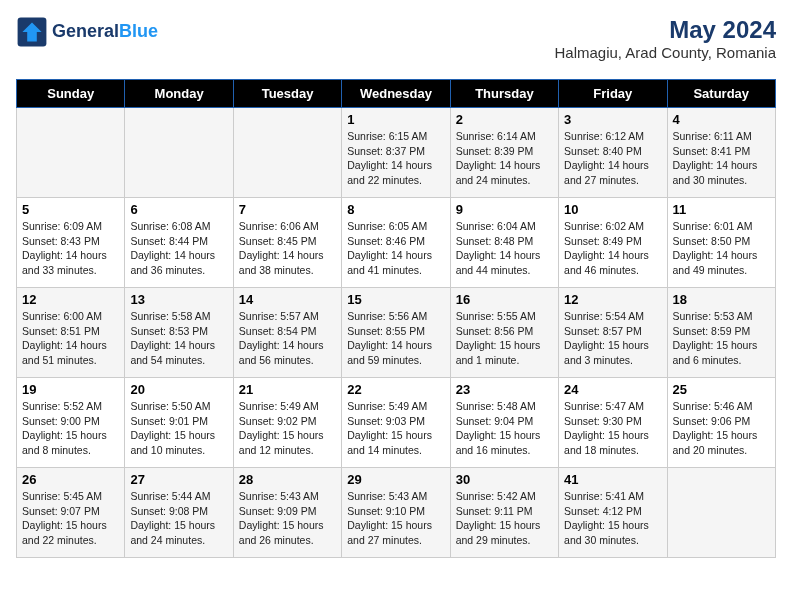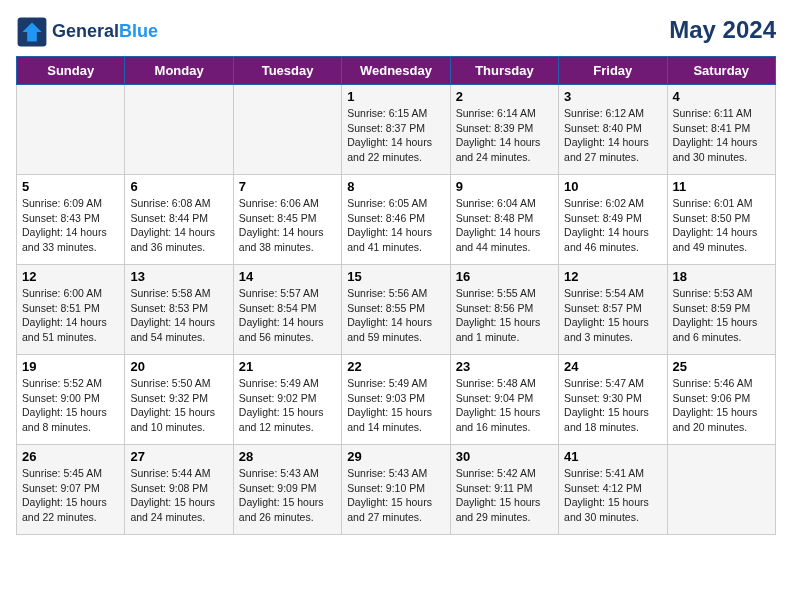--- a/index.html
+++ b/index.html
@@ -7,21 +7,21 @@
       font-family: Arial, sans-serif;
       background: #fff;
       width: 792px;
       min-height: 612px;
       padding: 16px;
     }
     .header {
       display: flex;
       justify-content: space-between;
       align-items: flex-start;
-      margin-bottom: 8px;
+      margin-bottom: 18px;
     }
     .logo {
       display: flex;
       align-items: center;
       gap: 4px;
     }
     .logo-text {
       font-size: 18px;
       font-weight: bold;
       color: #1a3a6b;
@@ -45,21 +45,21 @@
     .location {
       font-size: 15px;
       color: #333;
     }
     table {
       width: 100%;
       border-collapse: collapse;
       font-size: 11px;
     }
     thead th {
-      background: #701a75;
+      background: #000000;
       color: #fff;
       font-size: 13px;
       font-weight: bold;
       padding: 6px 4px;
       border: 1px solid #2060b0;
       text-align: center;
     }
     tbody td {
       border: 1px solid #ccc;
       vertical-align: top;
@@ -99,20 +99,21 @@
     <svg class="logo-icon" viewBox="0 0 40 40">
       <rect x="2" y="2" width="36" height="36" rx="4" fill="#1a3a6b"></rect>
       <polygon points="20,8 32,20 26,20 26,32 14,32 14,20 8,20" fill="#2196F3"></polygon>
     </svg>
     <div class="logo-text">
       <div>General<span>Blue</span></div>
     </div>
   </div>
   <div class="title-block">
     <div class="month-title">May 2024</div>
+    <div class="location">Halmagiu, Arad County, Romania</div>
   </div>
 </div>
 
 <table>
   <thead>
     <tr id="thead-row">
         <th>Sunday</th>
         <th>Monday</th>
         <th>Tuesday</th>
         <th>Wednesday</th>
@@ -261,21 +262,21 @@
         <td>
           <span class="day-num">19</span>
           <div class="cell-text">Sunrise: 5:52 AM</div>
           <div class="cell-text">Sunset: 9:00 PM</div>
           <div class="cell-text">Daylight: 15 hours</div>
           <div class="cell-text">and 8 minutes.</div>
         </td>
         <td>
           <span class="day-num">20</span>
           <div class="cell-text">Sunrise: 5:50 AM</div>
-          <div class="cell-text">Sunset: 9:32 PM</div>
+          <div class="cell-text">Sunset: 9:01 PM</div>
           <div class="cell-text">Daylight: 15 hours</div>
           <div class="cell-text">and 10 minutes.</div>
         </td>
         <td>
           <span class="day-num">21</span>
           <div class="cell-text">Sunrise: 5:49 AM</div>
           <div class="cell-text">Sunset: 9:02 PM</div>
           <div class="cell-text">Daylight: 15 hours</div>
           <div class="cell-text">and 12 minutes.</div>
         </td>

